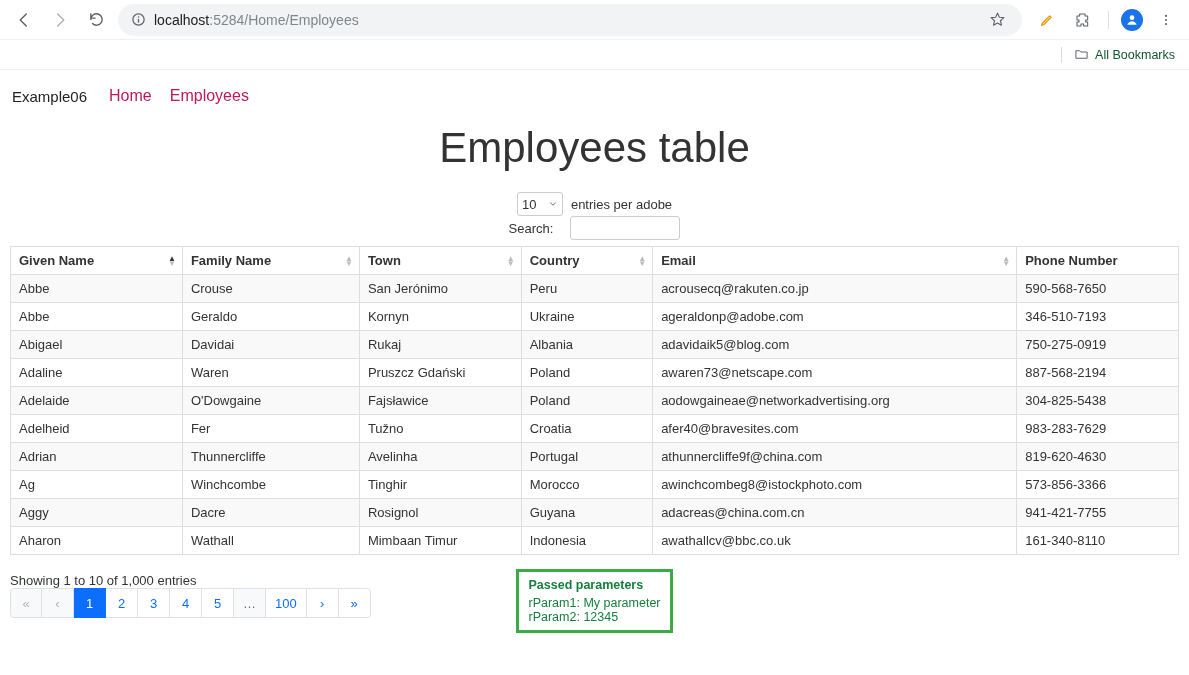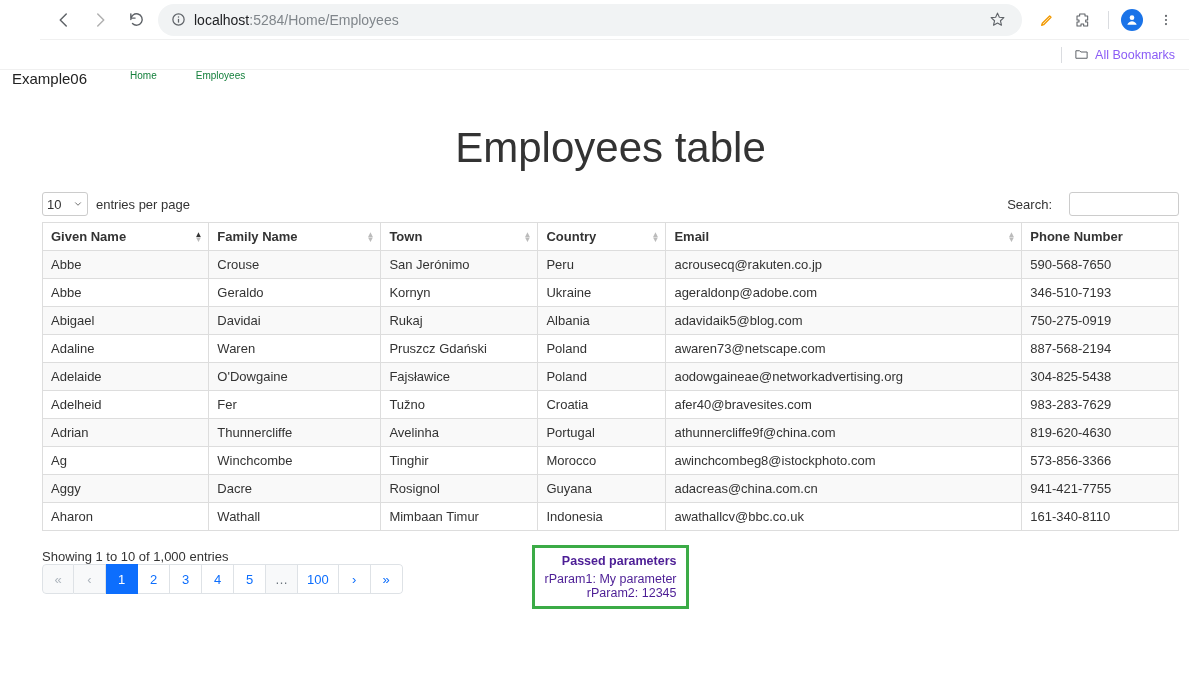--- a/index.html
+++ b/index.html
@@ -12,21 +12,20 @@
     width: 1189px;
   }
   
   .chrome-bar {
     display: flex;
     align-items: center;
     height: 40px;
     padding: 0 10px;
     border-bottom: 1px solid #f0f0f0;
     gap: 8px;
-    margin-left: 40px;
   }
   .chrome-bar .nav-btn {
     width: 28px;
     height: 28px;
     display: flex;
     align-items: center;
     justify-content: center;
     border-radius: 50%;
     color: #5f6368;
     cursor: pointer;
@@ -62,46 +61,45 @@
   .chrome-right .vsep {
     width:1px;height:18px;background:#dadce0;margin:0 2px;
   }
   .icon-btn {
     width:26px;height:26px;display:flex;align-items:center;justify-content:center;color:#5f6368;cursor:pointer;
   }
   .profile-circle {
     width:22px;height:22px;border-radius:50%;background:#1a73e8;display:flex;align-items:center;justify-content:center;color:#fff;font-size:12px;
   }
   .bookmarks-row {
-    display:flex;justify-content:flex-end;align-items:center;height:30px;padding:0 14px;color:#8b5cf6;font-size:12.5px;gap:6px;border-bottom:1px solid #f0f0f0;
+    display:flex;justify-content:flex-end;align-items:center;height:30px;padding:0 14px;color:#14532d;font-size:12.5px;gap:6px;border-bottom:1px solid #f0f0f0;
   }
   .bookmarks-row .vsep2 { width:1px;height:16px;background:#dadce0;margin-right:6px; }
 
   
   .app-nav {
-    display:flex;align-items:flex-start;gap:18px;height:36px;padding:0 12px;border-bottom:1px solid transparent;
+    display:flex;align-items:flex-end;gap:18px;height:36px;padding:0 12px;border-bottom:1px solid transparent;
   }
   .app-nav .brand { font-size:15px;color:#222;margin-right:4px; }
-  .app-nav a { color:#15803d;text-decoration:none;font-size:10px;margin-left:21px; }
+  .app-nav a { color:#be185d;text-decoration:none;font-size:16px; }
 
   .page {
     padding: 0 10px 20px 10px;
-    margin-left: 32px;
   }
   h1.title {
     font-weight: 300;
     font-size: 42px;
     text-align: center;
     margin: 18px 0 20px 0;
     color: #333;
   }
 
   
   .tbl-controls {
-    display:flex;align-items:center;justify-content:space-between;margin-bottom:6px;
+    display:flex;align-items:center;justify-content:space-between;margin-bottom:6px;flex-direction:column;
   }
   .entries-wrap { display:flex;align-items:center;gap:8px;font-size:13px;color:#333; }
   .entries-select {
     border:1px solid #ccc;border-radius:3px;height:24px;width:46px;background:#fff;padding:0 4px;font-size:13px;
     display:flex;align-items:center;justify-content:space-between;cursor:pointer;
   }
   .search-wrap { display:flex;align-items:center;gap:17px;font-size:13px; }
   .search-wrap input {
     border:1px solid #ccc;border-radius:3px;height:24px;width:110px;padding:0 6px;font-size:13px;
   }
@@ -127,21 +125,21 @@
   .col-email{width:360px;} .col-phone{width:160px;}
 
   
   .tbl-footer {
     display:flex;align-items:flex-start;justify-content:space-between;margin-top:16px;position:relative;flex-direction:column;
   }
   .info-text { font-size:13px;color:#333;padding-top:2px; }
 
   .params-box {
     position:absolute;left:50%;transform:translateX(-50%);
-    border:3px solid #3bab46;padding:6px 10px;text-align:right;font-size:12.5px;color:#4c1d95;
+    border:3px solid #3bab46;padding:6px 10px;text-align:left;font-size:12.5px;color:#15803d;
     top: -2px;
   }
   .params-box .ptitle { font-weight:700;margin-bottom:4px; }
 
   .pagination {
     display:flex;gap:0;border-radius:4px;overflow:hidden;
   }
   .pagination .pg {
     border:1px solid #dee2e6;border-left:none;min-width:32px;height:30px;display:flex;align-items:center;justify-content:center;
     font-size:13px;color:#0d6efd;background:#fff;cursor:pointer;padding:0 9px;
@@ -240,21 +238,21 @@
   <div class="tbl-controls">
     <div class="entries-wrap">
       <div class="entries-select">
         <span>10</span>
         <span>
           <svg width="10" height="10" viewBox="0 0 24 24">
               <path d="M6 9l6 6 6-6" stroke="#555" stroke-width="2" fill="none" stroke-linecap="round" stroke-linejoin="round"></path>
             </svg>
         </span>
       </div>
-      <span>entries per page</span>
+      <span>entries per adobe</span>
     </div>
     <div class="search-wrap">
       <span>Search:</span>
       <input type="text" style="">
     </div>
   </div>
 
   <table class="emp">
     <thead>
       <tr>

